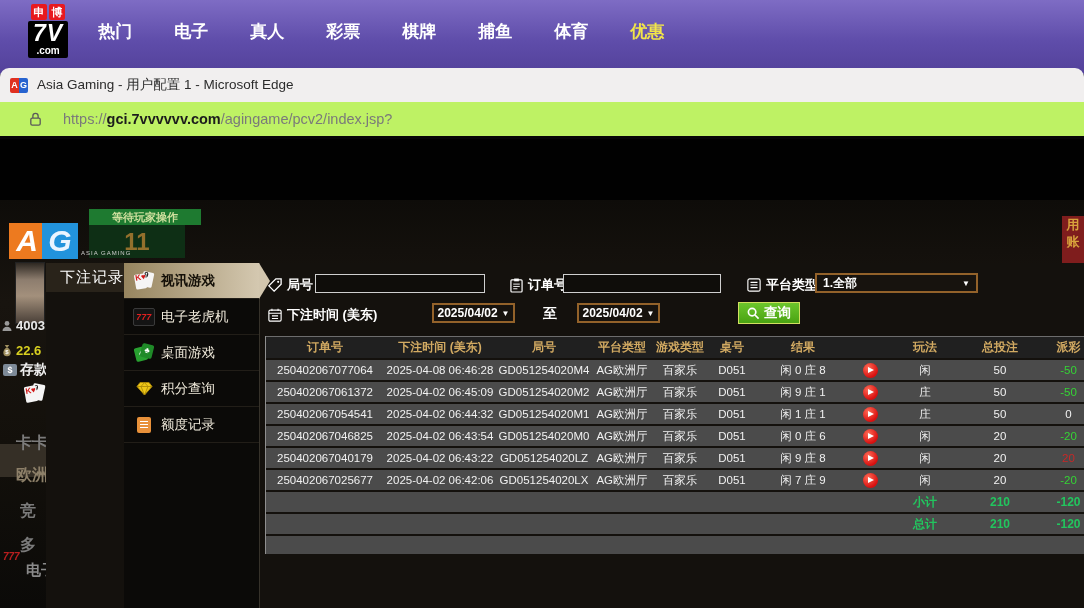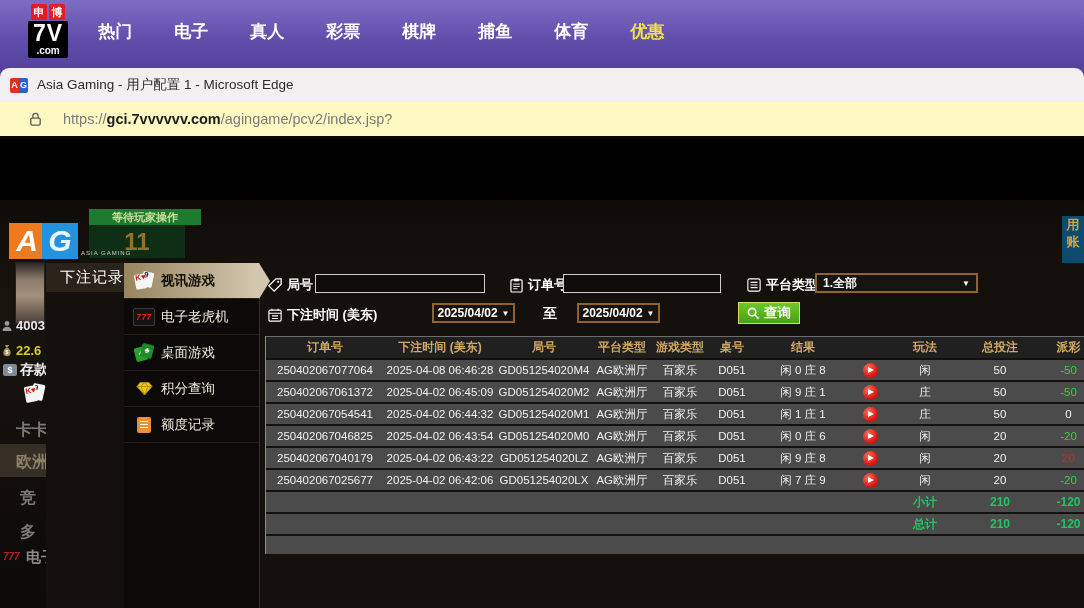--- a/index.html
+++ b/index.html
@@ -9,38 +9,38 @@
 
   
   #site-nav { position:absolute; left:0; top:0; width:1084px; height:74px;
     background:linear-gradient(180deg,#7e6cc4 0%,#5f4daa 55%,#53419a 100%); }
   .nav-row { display:flex; align-items:center; height:62px; padding-left:28px; }
   .logo { display:flex; flex-direction:column; align-items:center; cursor:pointer; }
   .logo-tiles { display:flex; gap:2px; margin-bottom:1px; }
   .logo-tile { width:16px; height:16px; background:#e8191f; color:#fff; font-size:11px;
     font-weight:bold; display:flex; align-items:center; justify-content:center; border-radius:2px; }
   .logo-black { background:#000; padding:0 5px 2px; text-align:center; border-radius:2px; }
-  .logo-7v { color:#fff; font-size:23px; font-weight:900; line-height:25px; letter-spacing:1px; }
+  .logo-7v { color:#fff; font-size:23px; font-weight:900; font-style:italic; line-height:25px; letter-spacing:1px; }
   .logo-com { color:#fff; font-size:10px; font-weight:bold; line-height:10px; }
   .nav-menu { display:flex; gap:42px; margin-left:30px; list-style:none; }
   .nav-item { color:#fff; font-size:17px; font-weight:bold; cursor:pointer; white-space:nowrap; }
   .nav-item.hl { color:#f2e54a; }
 
   
   #titlebar { position:absolute; left:0; top:68px; width:1084px; height:34px;
     background:#f1efef; border-radius:9px 9px 0 0; display:flex; align-items:center; padding-left:10px; }
   .favicon { display:flex; margin-right:9px; }
   .fav-a { width:9px; height:15px; background:#e03020; color:#fff; font-size:9px; font-weight:bold;
     display:flex; align-items:center; justify-content:center; border-radius:2px 0 0 2px; }
   .fav-g { width:9px; height:15px; background:#2763cf; color:#fff; font-size:9px; font-weight:bold;
     display:flex; align-items:center; justify-content:center; border-radius:0 2px 2px 0; }
   .win-title { font-size:13.5px; color:#2b2b2b; }
 
   
-  #urlbar { position:absolute; left:0; top:102px; width:1084px; height:37px; background:#fef9c3;
+  #urlbar { position:absolute; left:0; top:102px; width:1084px; height:37px; background:#bef264;
     display:flex; align-items:center; padding-left:28px; border-bottom:3px solid #070707; }
   .lock { margin-right:20px; display:flex; }
   .url { font-size:14.5px; color:#7a7a7a; cursor:text; }
   .url b { color:#1c1c1c; font-weight:600; }
 
   
   #blackstrip { position:absolute; left:0; top:139px; width:1084px; height:61px; background:#010101; }
   #casino { position:absolute; left:0; top:200px; width:1084px; height:408px;
     background:linear-gradient(180deg,#0e0c09 0%,#18140f 25%,#13100b 60%,#0b0a08 100%); }
 
@@ -60,24 +60,24 @@
   #stat-players { left:1px; top:318px; color:#e8e8e8; font-size:13px; }
   #stat-balance { left:1px; top:343px; color:#d8d020; font-size:13px; }
   #bg-deposit { left:3px; top:361px; color:#efefef; font-size:14px; }
   .dep-ic { width:14px; height:12px; background:#7d8a98; color:#fff; font-size:9px; font-weight:bold;
     display:flex; align-items:center; justify-content:center; border-radius:2px; }
   .bg-cards { position:absolute; left:25px; top:384px; width:21px; height:20px; z-index:1; }
   .mini-card { position:absolute; width:12px; height:16px; background:#f5f5f5; border-radius:1.5px;
     font-size:8px; font-weight:bold; line-height:9px; padding-left:1px; }
   .mc-back { left:7px; top:0; transform:rotate(12deg); color:#222; }
   .mc-front { left:0; top:2px; transform:rotate(-10deg); color:#d01818; }
-  .bg-dim { position:absolute; color:#7b7b7b; font-size:16px; font-weight:bold; z-index:1; }
+  .bg-dim { position:absolute; color:#7b7b7b; font-size:16px; font-weight:bold; z-index:1;margin-top:13px; }
   .bg-row-hl { position:absolute; left:0; top:444px; width:46px; height:33px; background:#352f26; z-index:1; }
   .bg-777 { position:absolute; left:3px; top:551px; color:#b81f1f; font-style:italic; font-weight:900; font-size:10px; z-index:1; }
-  .bg-right { position:absolute; left:1062px; top:216px; width:22px; height:50px; background:#0c4a6e;
+  .bg-right { position:absolute; left:1062px; top:216px; width:22px; height:50px; background:#7f1d1d;
     overflow:hidden; color:#d8a23c; font-size:13px; font-weight:bold; text-align:center; line-height:17px; z-index:1; }
 
   
   #modal { position:absolute; left:46px; top:263px; width:1038px; height:345px; background:#14110d;
     z-index:10; display:flex; flex-direction:row; }
   .m-title { height:29px; min-height:29px; background:#29231a; color:#fff; font-size:15px;
     display:flex; align-items:center; padding-left:14px; letter-spacing:1px; }
   .m-body { flex:1; display:flex; min-height:0; }
   .m-side { width:136px; background:#0b0a08; border-right:1px solid #36322a; display:flex; flex-direction:column; }
   .s-item { height:36px; display:flex; align-items:center; padding-left:10px; gap:7px; color:#efe9da;

